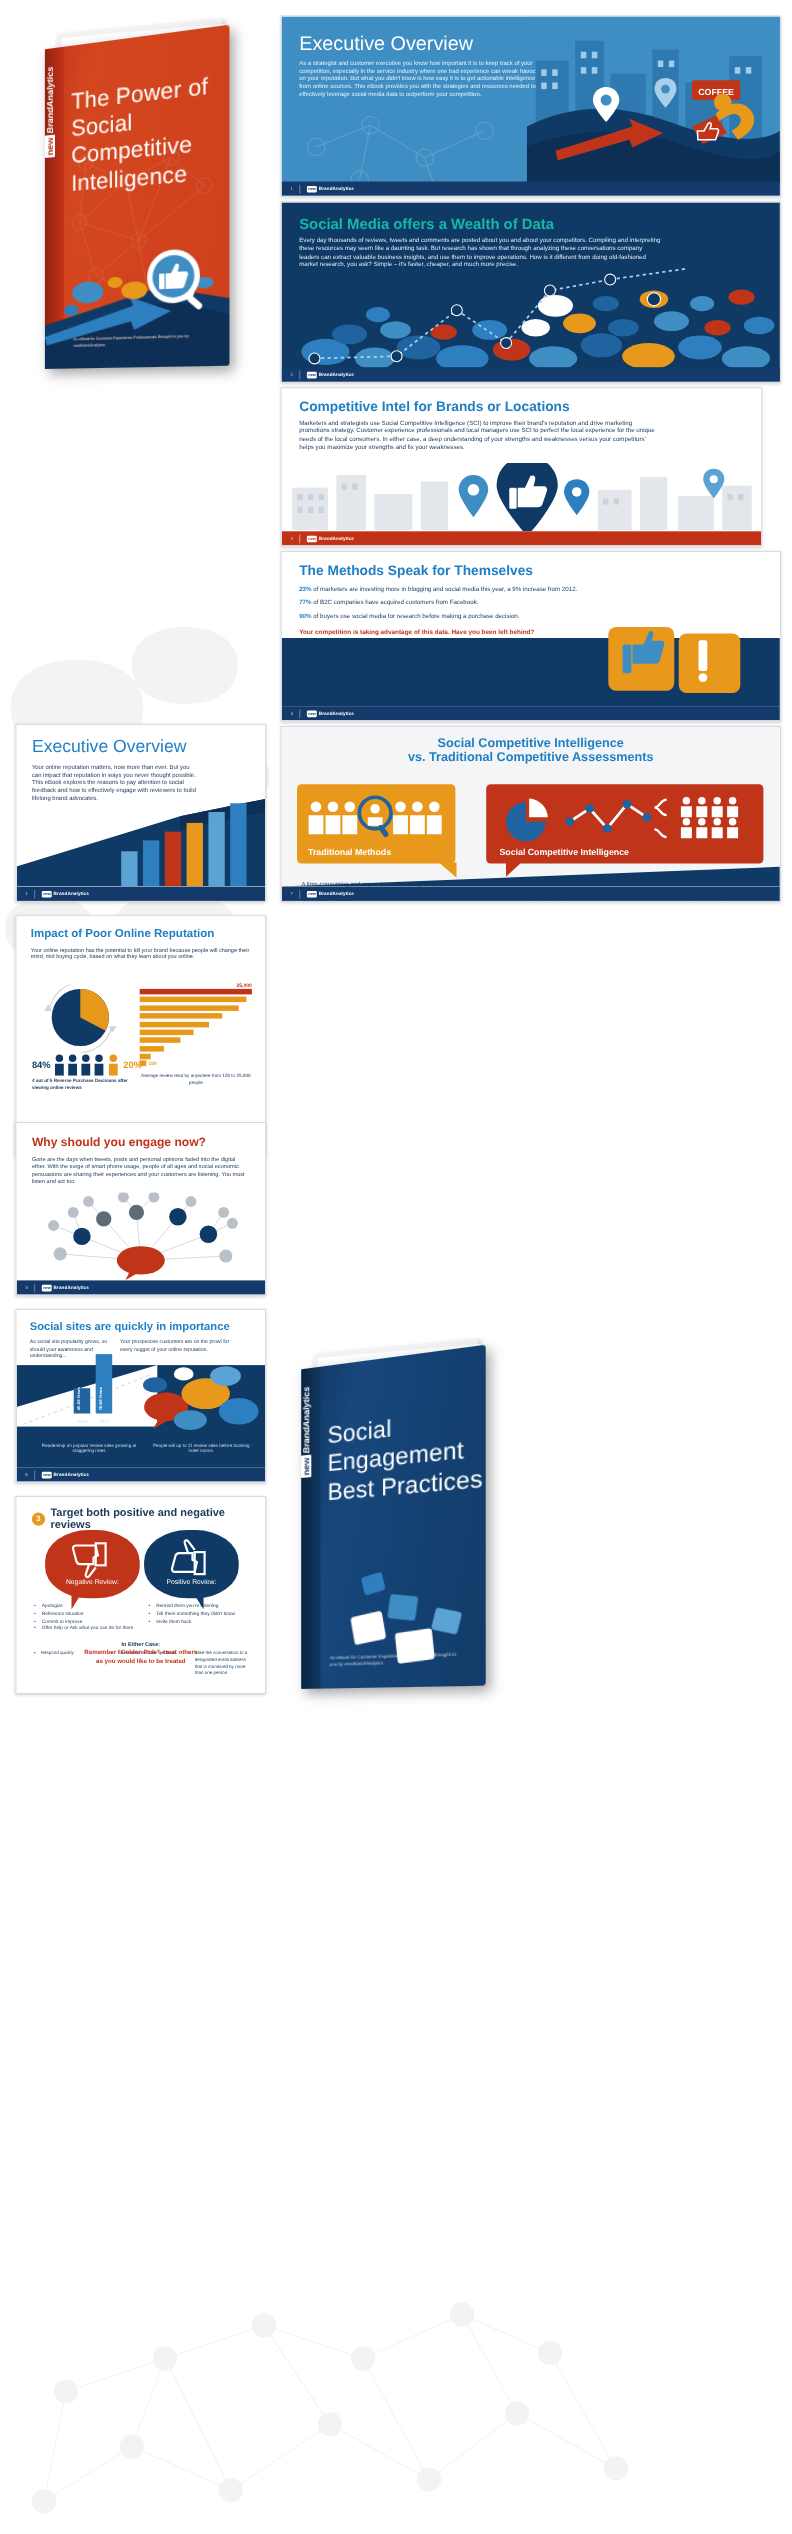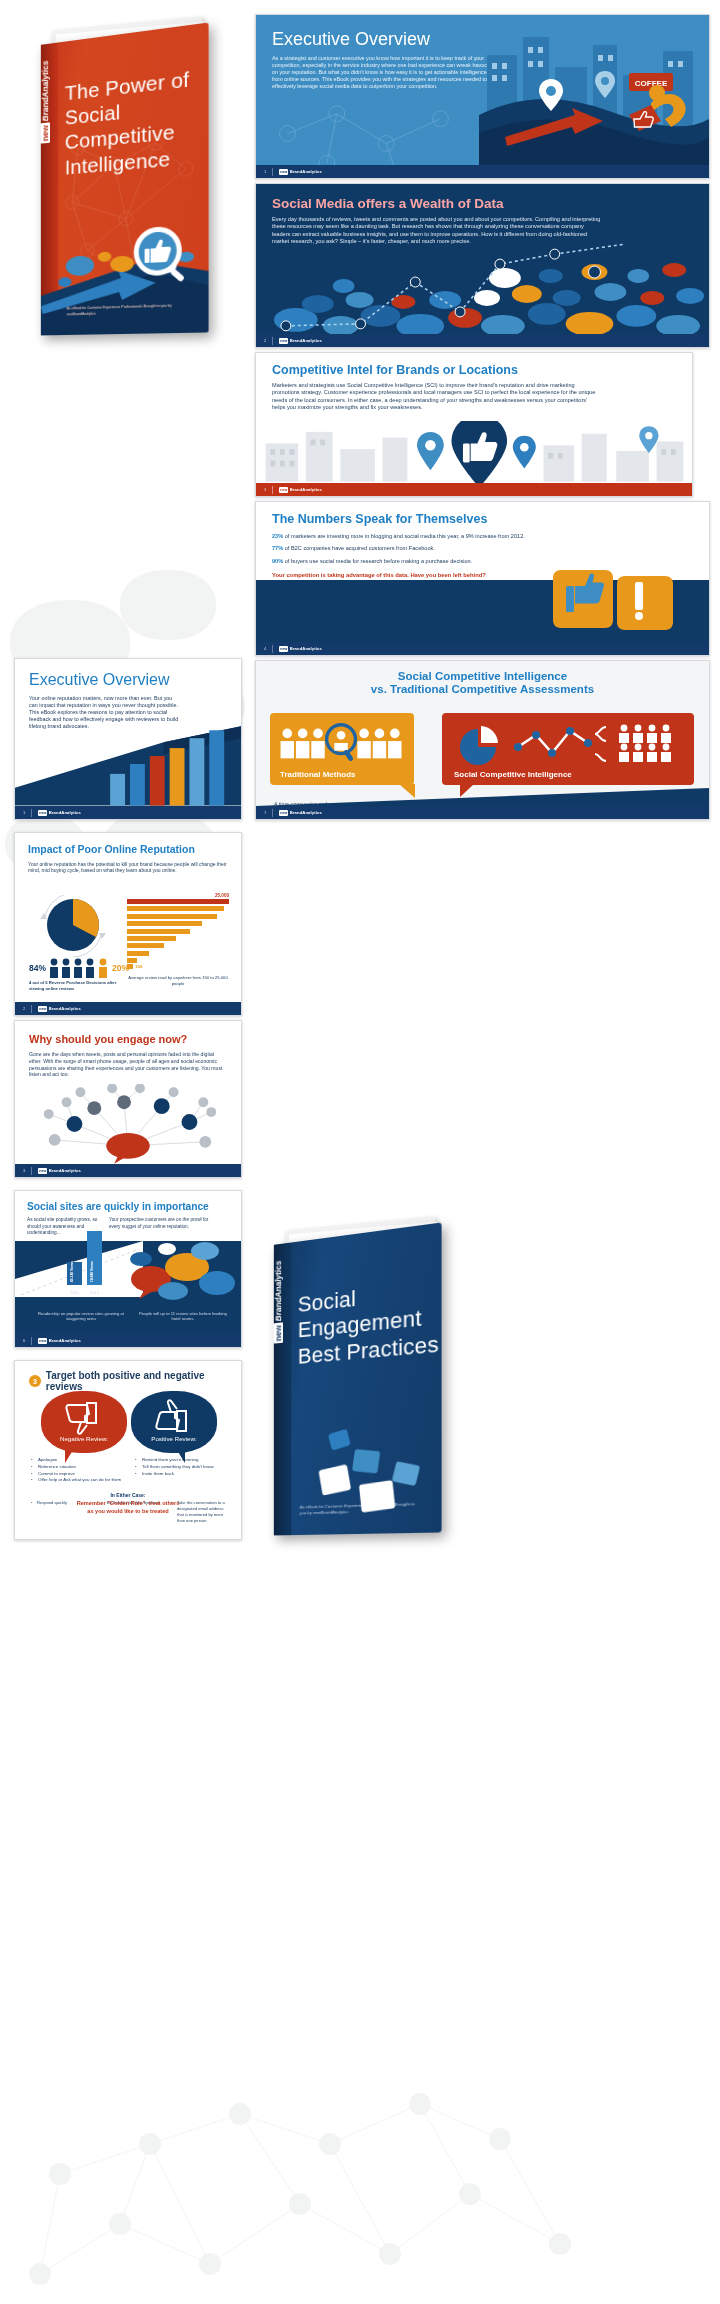--- a/index.html
+++ b/index.html
@@ -256,21 +256,21 @@
         <circle cx="30" cy="84" r="5"></circle>
           <circle cx="105" cy="82" r="5"></circle>
           <circle cx="160" cy="40" r="5"></circle>
         <circle cx="205" cy="70" r="5"></circle>
           <circle cx="245" cy="22" r="5"></circle>
           <circle cx="300" cy="12" r="5"></circle>
       </g>
       <circle cx="340" cy="30" r="6" fill="#103a66" stroke="#fff" stroke-width="1"></circle>
     </svg>
     <div style="position:absolute;left:16px;top:12px;width:330px;">
-      <div class="p-title" style="font-size:13.5px;color:#fca5a5;margin-bottom:5px;">Social Media offers a Wealth of Data</div>
+      <div class="p-title" style="font-size:13.5px;color:#14b8a6;margin-bottom:5px;">Social Media offers a Wealth of Data</div>
       <div class="p-body" style="font-size:5.6px;color:#dfeaf5;">Every day thousands of reviews, tweets and comments are posted about you and about your competitors. Compiling and interpreting these resources may seem like a daunting task. But research has shown that through analyzing these conversations company leaders can extract valuable business insights, and use them to improve operations. How is it different from doing old-fashioned market research, you ask? Simple – it's faster, cheaper, and much more precise.</div>
     </div>
     <div class="footer-bar">
       <span class="pg">2</span>
       <span class="sep"></span>
       <span class="brandmark">
         <i class="nw" style="font-style:normal">new</i>
         <b class="ba">BrandAnalytics</b>
       </span>
     </div>
@@ -333,21 +333,21 @@
         <i class="nw" style="font-style:normal;color:#c23217">new</i>
         <b class="ba">BrandAnalytics</b>
       </span>
     </div>
   </div>
 </div>
 
 <div class="panel" style="left:255px;top:501px;width:455px;height:155px;">
   <div class="panel-inner" style="background:#fff;">
     <div style="position:absolute;left:16px;top:10px;width:420px;">
-      <div class="p-title ttl-blue" style="font-size:12.5px;margin-bottom:7px;">The Numbers Speak for Themselves</div>
+      <div class="p-title ttl-blue" style="font-size:12.5px;margin-bottom:7px;">The Methods Speak for Themselves</div>
       <div class="p-body txt-navy" style="font-size:5.6px;margin-bottom:5px;">
         <b class="ttl-blue">23%</b><span> of marketers are investing more in blogging and social media this year, a 9% increase from 2012.</span>
       </div>
       <div class="p-body txt-navy" style="font-size:5.6px;margin-bottom:5px;">
         <b class="ttl-blue">77%</b><span> of B2C companies have acquired customers from Facebook.</span>
       </div>
       <div class="p-body txt-navy" style="font-size:5.6px;margin-bottom:7px;">
         <b class="ttl-blue">90%</b><span> of buyers use social media for research before making a purchase decision.</span>
       </div>
       <div class="p-body ttl-red" style="font-size:5.8px;font-weight:bold;width:300px;">Your competition is taking advantage of this data. Have you been left behind?</div>
@@ -483,21 +483,21 @@
       <span class="pg">1</span>
       <span class="sep"></span>
       <span class="brandmark">
         <i class="nw" style="font-style:normal">new</i>
         <b class="ba">BrandAnalytics</b>
       </span>
     </div>
   </div>
 </div>
 
-<div class="panel" style="left:14px;top:832px;width:228px;height:184px;">
+<div class="panel" style="left:14px;top:832px;width:228px;height:220px;">
   <div class="panel-inner" style="background:#fff;">
     <div style="padding:11px 13px 0;">
       <div class="p-title ttl-blue" style="font-size:10.5px;margin-bottom:5px;">Impact of Poor Online Reputation</div>
       <div class="p-body txt-navy" style="font-size:5px;">Your online reputation has the potential to kill your brand because people will change their mind, mid buying cycle, based on what they learn about you online.</div>
     </div>
 
     <svg style="position:absolute;left:16px;top:62px;width:90px;height:62px;" viewBox="0 0 90 62">
       <circle cx="42" cy="30" r="26" fill="#103a66"></circle>
       <path d="M42 30 L42 4 A26 26 0 0 1 65 42 Z" fill="#e8991b"></path>
       <g stroke="#cfd4da" stroke-width="1" fill="none">

